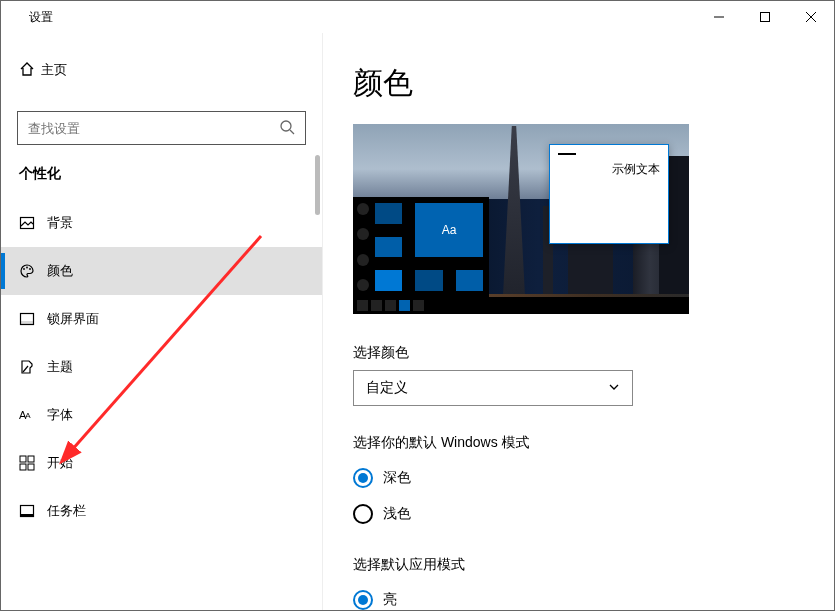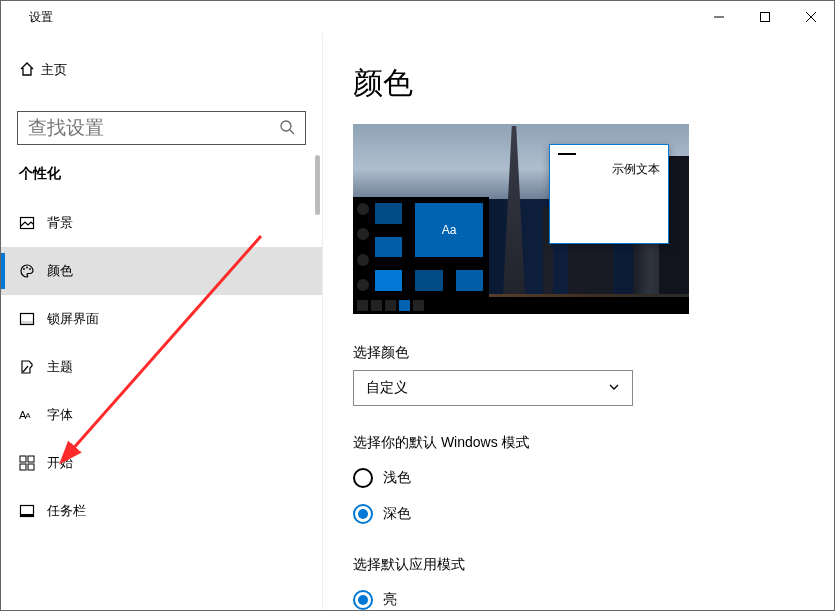--- a/index.html
+++ b/index.html
@@ -48,21 +48,21 @@
     margin: 0 16px 20px 16px;
     height: 34px;
     border: 1px solid #555;
     display: flex;
     align-items: center;
     padding: 0 10px;
     color: #666;
   }
   .search-box input {
     flex: 1; border: none; outline: none;
-    font-size: 19px; color: #333;
+    font-size: 13px; color: #333;
     background: transparent;
   }
   .section-header {
     font-weight: 700;
     font-size: 14px;
     padding: 0 18px 16px 18px;
   }
   .nav-item {
     display: flex; align-items: center;
     height: 48px;
@@ -344,26 +344,26 @@
       <span>
         <svg width="12" height="12" viewBox="0 0 12 12">
             <path d="M2 4 L6 8 L10 4" fill="none" stroke="#000" stroke-width="1.3"></path>
           </svg>
       </span>
     </div>
 
     <div class="field-label">选择你的默认 Windows 模式</div>
     <div class="radio-group">
       <div class="radio-row">
+        <span class="radio checked"></span>
+        <span>深色</span>
+      </div>
+      <div class="radio-row">
         <span class="radio"></span>
         <span>浅色</span>
-      </div>
-      <div class="radio-row">
-        <span class="radio checked"></span>
-        <span>深色</span>
       </div>
     </div>
 
     <div class="field-label">选择默认应用模式</div>
     <div class="radio-group">
       <div class="radio-row">
         <span class="radio checked"></span>
         <span>亮</span>
       </div>
     </div>

